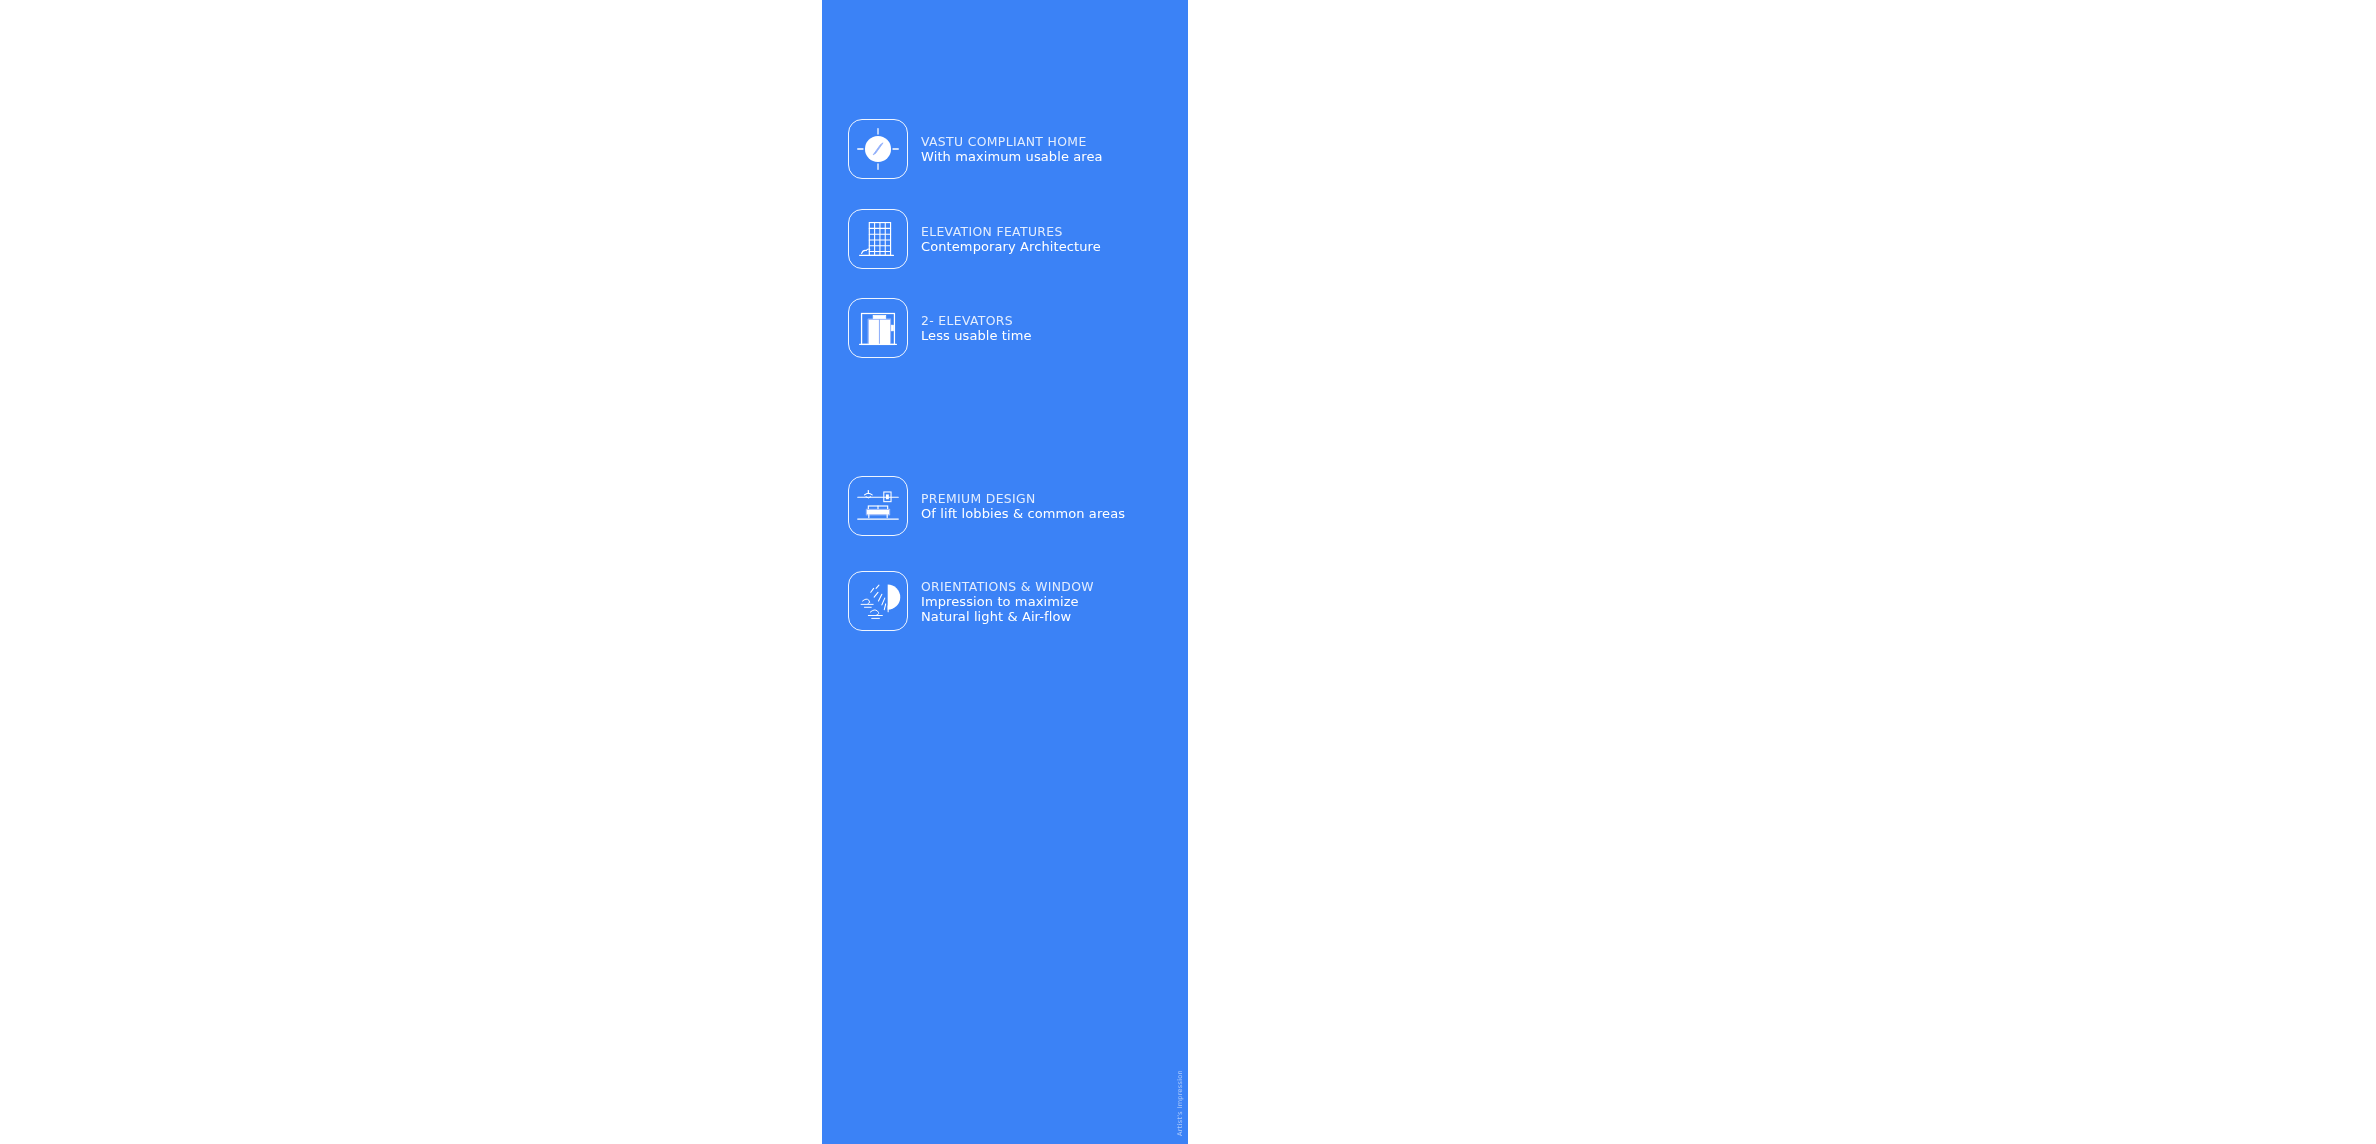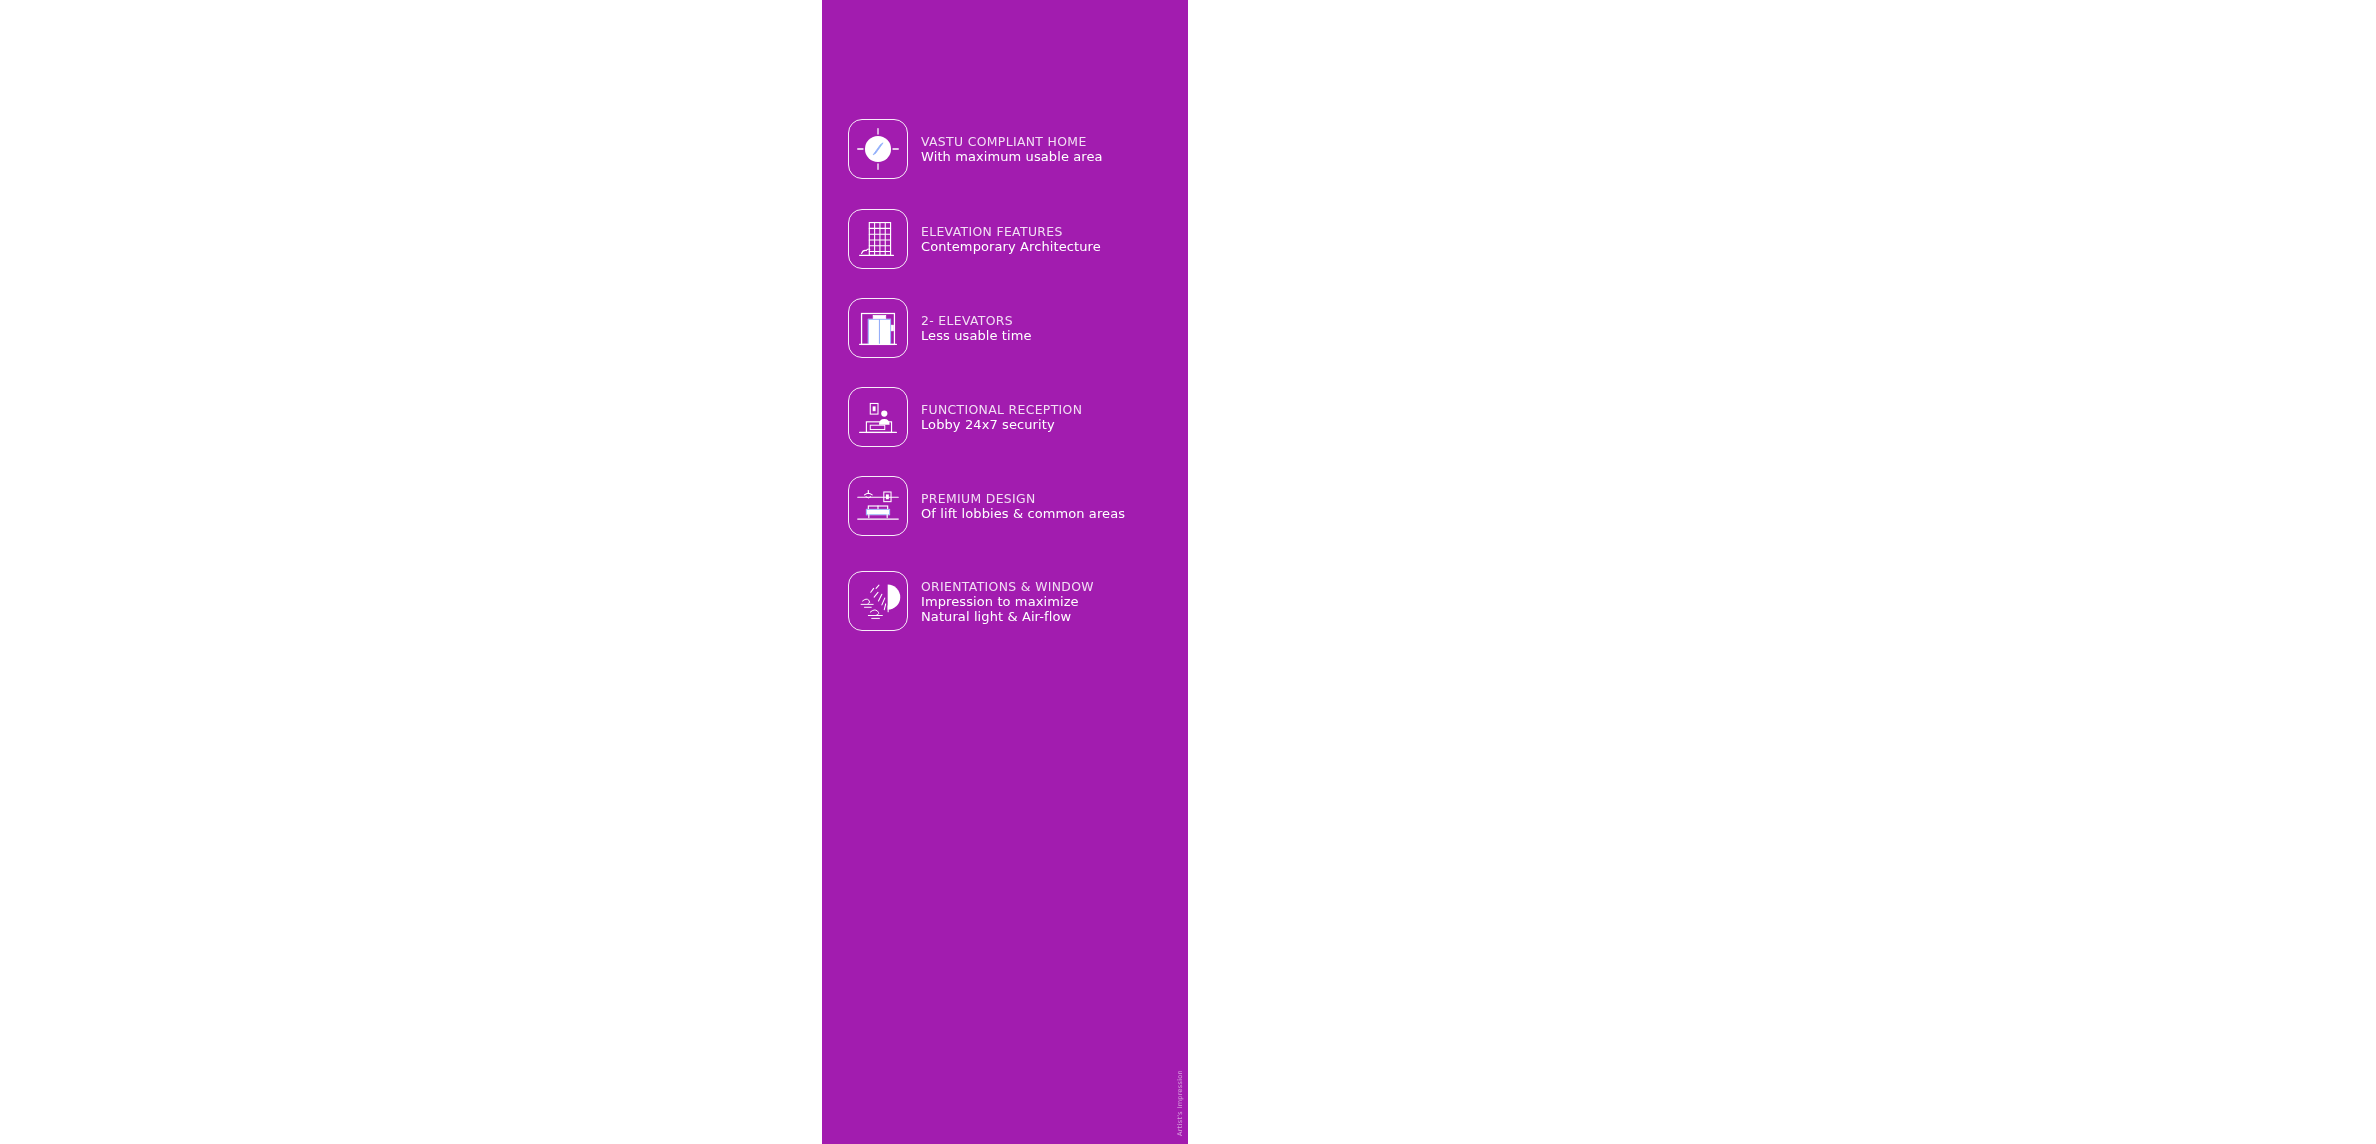--- a/index.html
+++ b/index.html
@@ -15,21 +15,21 @@
     font-family: "DejaVu Sans", sans-serif;
   }
 
   
   #feature-panel {
     position: absolute;
     left: 822px;
     top: 0;
     width: 366px;
     height: 1144px;
-    background: #a21caf;
+    background: #3b82f6;
     overflow: hidden;
   }
 
   
   .feature-row {
     position: absolute;
     left: 26px;
     width: 340px;
     display: flex;
     align-items: center;
@@ -155,37 +155,20 @@
         <rect x="43.6" y="27" width="2.6" height="6" fill="#ffffff" stroke="#ffffff" stroke-width="0.6"></rect>
         <line x1="11" y1="47" x2="49" y2="47" stroke-width="1.3"></line>
       </svg>
     </div>
     <div class="feature-text">
       <div class="feature-title">2- ELEVATORS</div>
       <div class="feature-sub">Less usable time</div>
     </div>
   </div>
 
-  <div class="feature-row" id="row-3">
-    <div class="feature-icon-box">
-      <svg viewBox="0 0 60 60" fill="none" stroke="#ffffff" stroke-width="1.2" stroke-linecap="round">
-        <rect x="22" y="16" width="8" height="11" stroke-width="1.1"></rect>
-        <rect x="24.5" y="19" width="3" height="5" fill="#ffffff" stroke="none"></rect>
-        <circle cx="36.5" cy="26.5" r="3.2" fill="#ffffff" stroke="none"></circle>
-        <path d="M31 38 q0 -6 5.5 -6 q5.5 0 5.5 6 z" fill="#ffffff" stroke="none"></path>
-        <rect x="18" y="35" width="26" height="11" stroke-width="1.2"></rect>
-        <rect x="22" y="38.5" width="15" height="4.5" stroke-width="1"></rect>
-        <line x1="11" y1="46" x2="49" y2="46" stroke-width="1.3"></line>
-      </svg>
-    </div>
-    <div class="feature-text">
-      <div class="feature-title">FUNCTIONAL RECEPTION</div>
-      <div class="feature-sub">Lobby 24x7 security</div>
-    </div>
-  </div>
 
   <div class="feature-row" id="row-4">
     <div class="feature-icon-box">
       <svg viewBox="0 0 60 60" fill="none" stroke="#ffffff" stroke-width="1.2" stroke-linecap="round">
         <line x1="9" y1="21" x2="51" y2="21" stroke-width="1.1"></line>
         <line x1="20" y1="14" x2="20" y2="17"></line>
         <path d="M16 18.5 q4 -3.5 8 0" stroke-width="1.1"></path>
         <path d="M17.5 20.5 q2.5 2.5 5 0" stroke-width="1"></path>
         <rect x="36" y="15.5" width="7.5" height="10" stroke-width="1.1"></rect>
         <rect x="38.2" y="18" width="3" height="5" fill="#ffffff" stroke="none"></rect>

